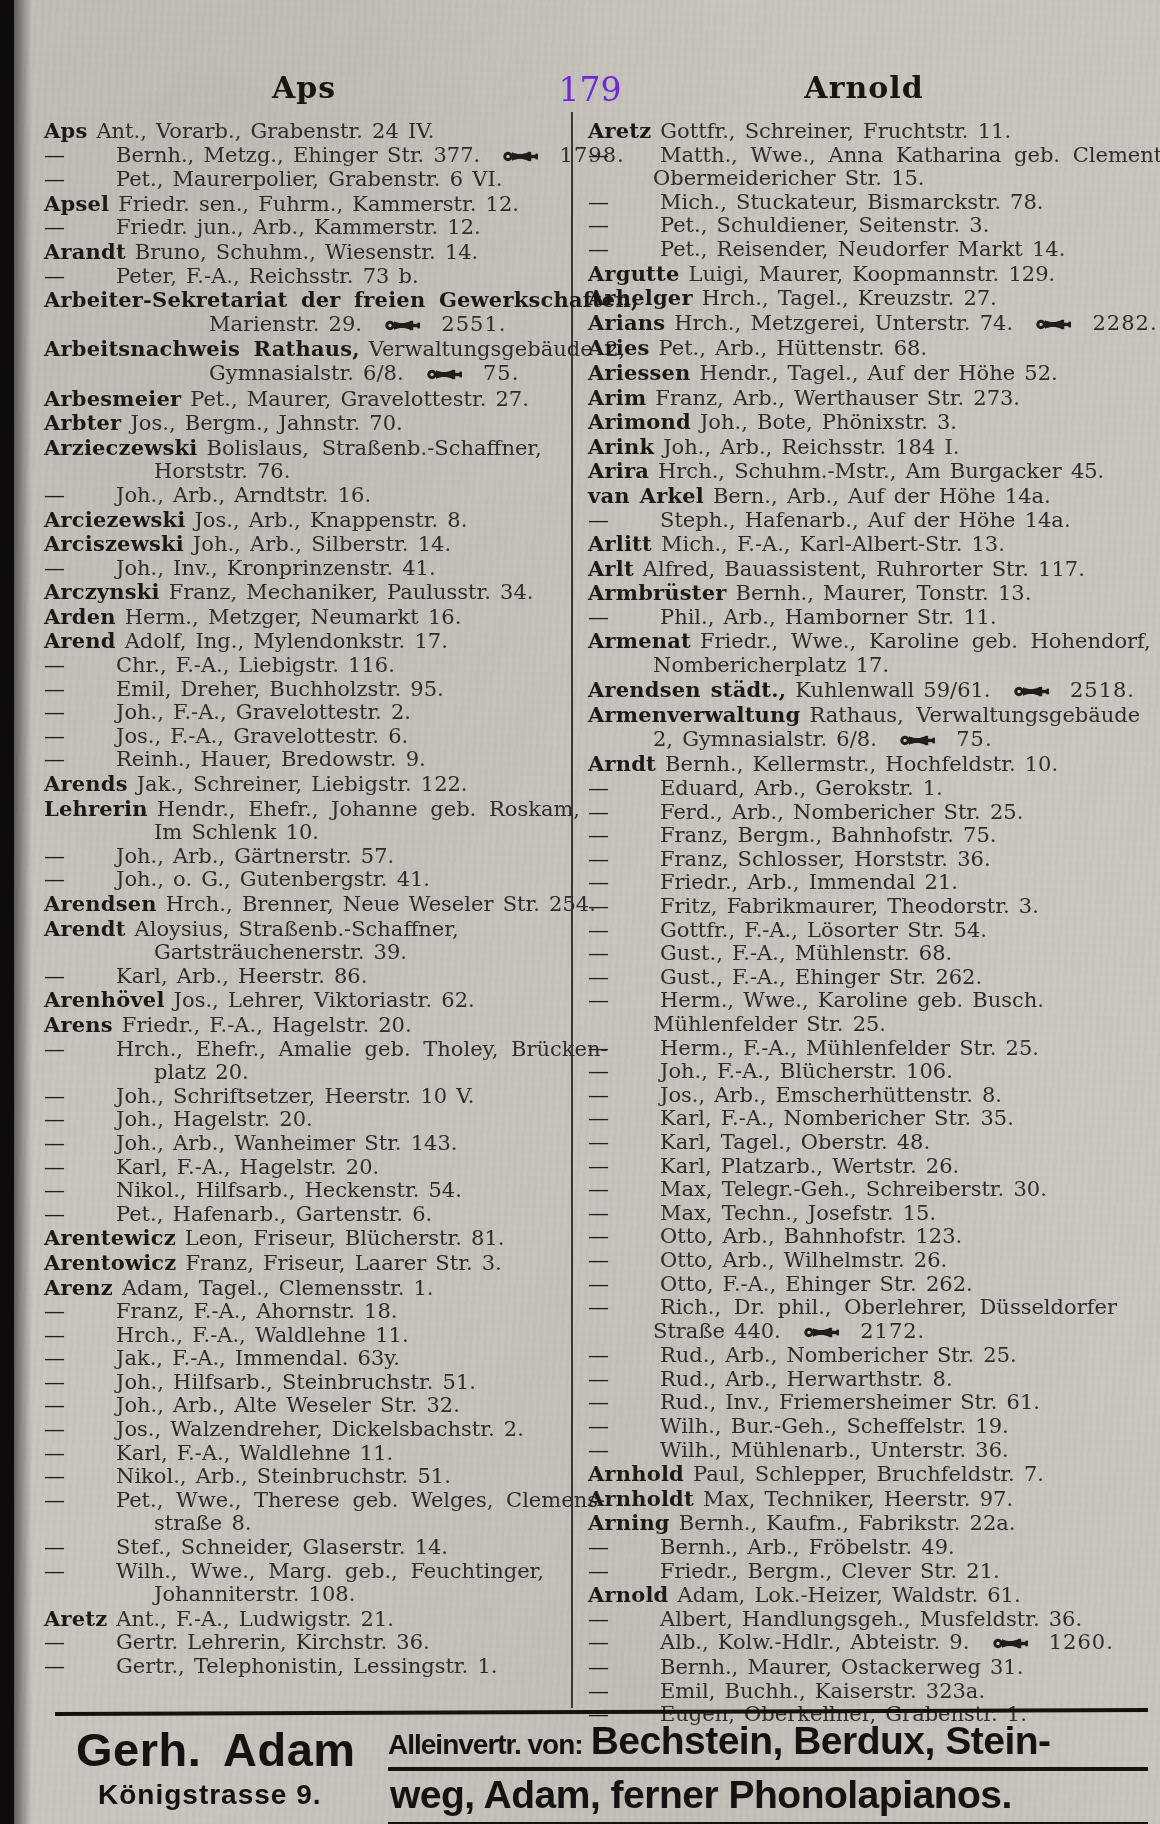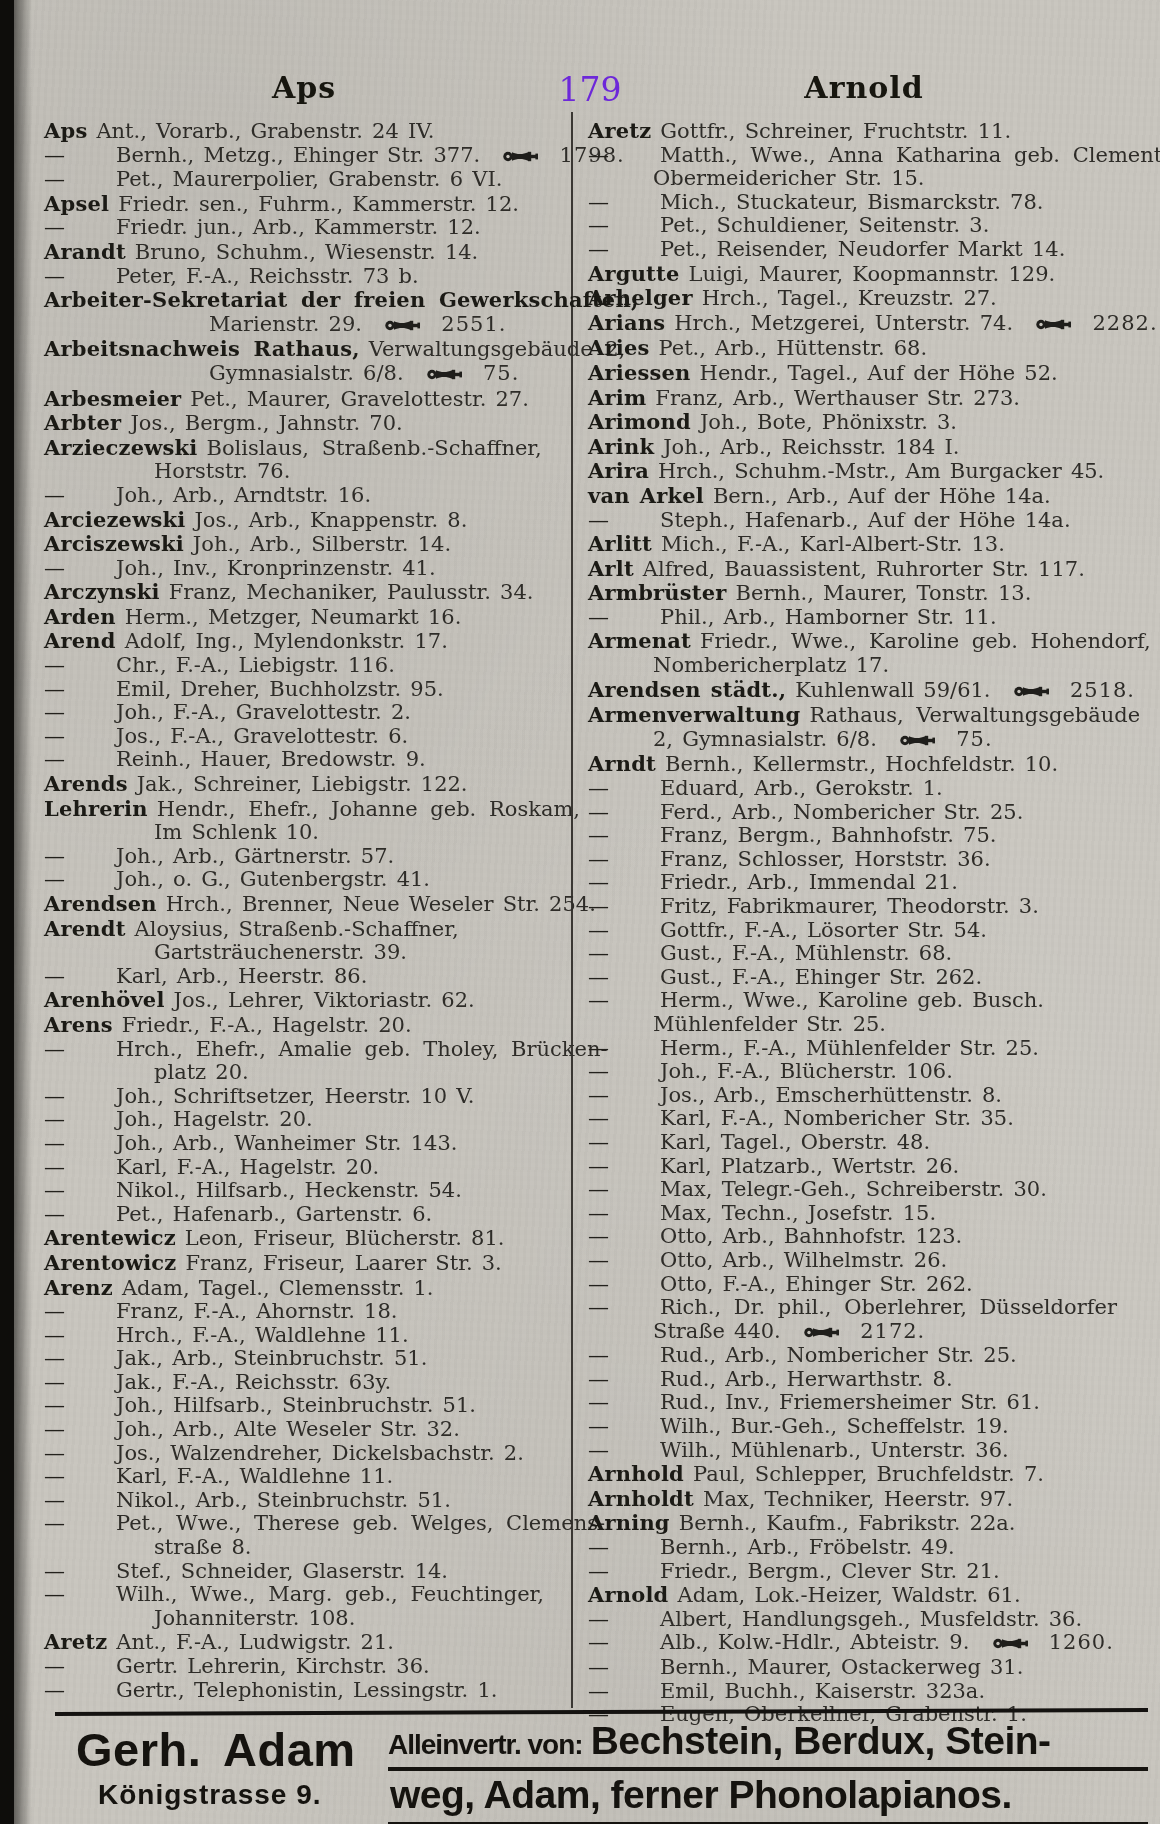--- a/index.html
+++ b/index.html
@@ -177,22 +177,21 @@
     <div class="line"><span class="dash">—</span><span class="t">Joh., Hagelstr. 20.</span></div>
     <div class="line"><span class="dash">—</span><span class="t">Joh., Arb., Wanheimer Str. 143.</span></div>
     <div class="line"><span class="dash">—</span><span class="t">Karl, F.-A., Hagelstr. 20.</span></div>
     <div class="line"><span class="dash">—</span><span class="t">Nikol., Hilfsarb., Heckenstr. 54.</span></div>
     <div class="line"><span class="dash">—</span><span class="t">Pet., Hafenarb., Gartenstr. 6.</span></div>
     <div class="line"><span class="b">Arentewicz</span><span class="t">Leon, Friseur, Blücherstr. 81.</span></div>
     <div class="line"><span class="b">Arentowicz</span><span class="t">Franz, Friseur, Laarer Str. 3.</span></div>
     <div class="line"><span class="b">Arenz</span><span class="t">Adam, Tagel., Clemensstr. 1.</span></div>
     <div class="line"><span class="dash">—</span><span class="t">Franz, F.-A., Ahornstr. 18.</span></div>
     <div class="line"><span class="dash">—</span><span class="t">Hrch., F.-A., Waldlehne 11.</span></div>
-    <div class="line"><span class="dash">—</span><span class="t">Jak., Arb., Steinbruchstr. 51.</span></div>
-    <div class="line"><span class="dash">—</span><span class="t">Jak., F.-A., Reichsstr. 63y.</span></div>
+    <div class="line"><span class="dash">—</span><span class="t">Jak., F.-A., Immendal. 63y.</span></div>
     <div class="line"><span class="dash">—</span><span class="t">Joh., Hilfsarb., Steinbruchstr. 51.</span></div>
     <div class="line"><span class="dash">—</span><span class="t">Joh., Arb., Alte Weseler Str. 32.</span></div>
     <div class="line"><span class="dash">—</span><span class="t">Jos., Walzendreher, Dickelsbachstr. 2.</span></div>
     <div class="line"><span class="dash">—</span><span class="t">Karl, F.-A., Waldlehne 11.</span></div>
     <div class="line"><span class="dash">—</span><span class="t">Nikol., Arb., Steinbruchstr. 51.</span></div>
     <div class="line w"><span class="dash">—</span><span class="t">Pet., Wwe., Therese geb. Welges, Clemens-</span></div>
     <div class="line ind2"><span class="t">straße 8.</span></div>
     <div class="line"><span class="dash">—</span><span class="t">Stef., Schneider, Glaserstr. 14.</span></div>
     <div class="line w"><span class="dash">—</span><span class="t">Wilh., Wwe., Marg. geb., Feuchtinger,</span></div>
     <div class="line ind2"><span class="t">Johanniterstr. 108.</span></div>

